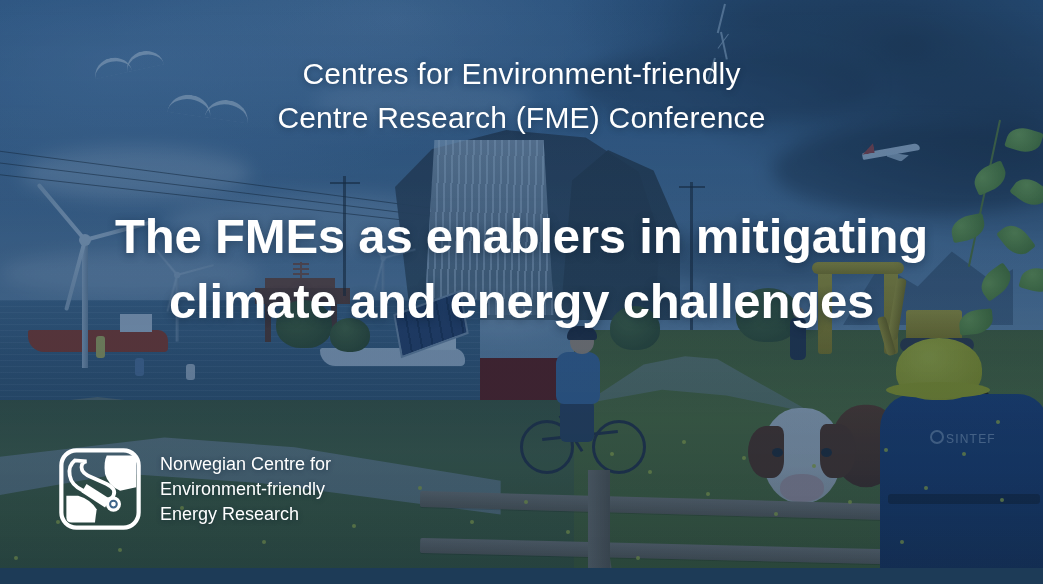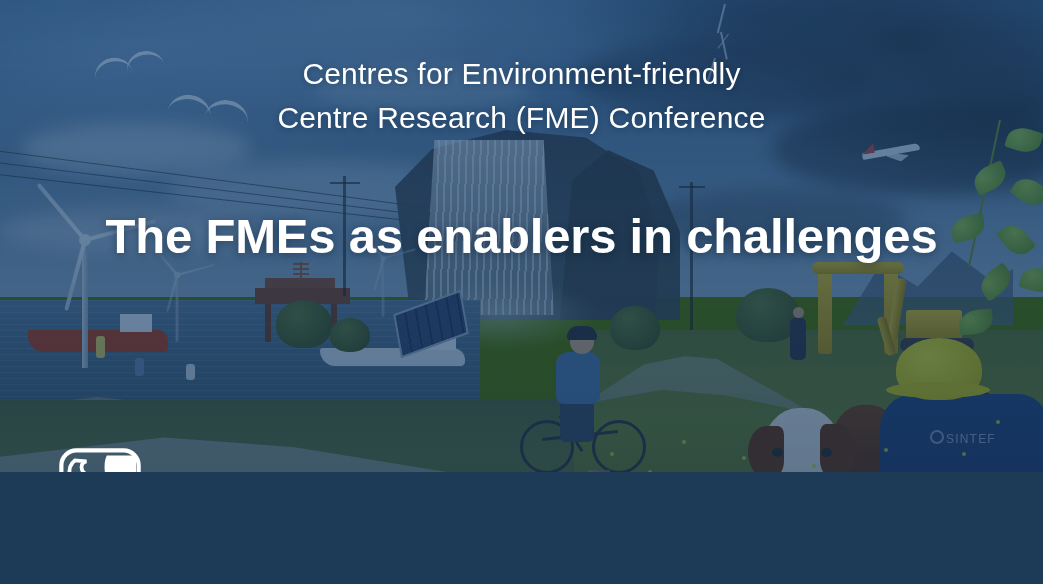--- a/index.html
+++ b/index.html
@@ -4,23 +4,23 @@
 <title>FME Conference Banner</title>
 <style>
   * { margin:0; padding:0; box-sizing:border-box; }
   html,body{
     background:#1d3b57;
     font-family:"Liberation Sans", sans-serif;
   }
   .banner{
     position:relative;
     width:1043px;
-    height:472px;
+    height:568px;
     overflow:hidden;
-    background:#4d7c0f;
+    background:#7f1d1d;
   }
 
   
   .scene{ position:absolute; inset:0; overflow:hidden; }
 
   
   .sky{
     position:absolute; left:0; top:0; width:100%; height:63%;
     background:
       radial-gradient(ellipse 55% 70% at 12% 18%, rgba(140,180,215,.55) 0%, rgba(140,180,215,0) 60%),
@@ -566,29 +566,35 @@
   </div>
 
   <div class="content">
 
     <div class="subtitle">
       <span class="ln">Centres for Environment-friendly</span>
       <span class="ln">Centre Research (FME) Conference</span>
     </div>
 
     <div class="headline">
-      <span class="ln">The FMEs as enablers in challenges</span>
+      <span class="ln">The FMEs as enablers in mitigating</span>
+      <span class="ln">climate and energy challenges</span>
     </div>
 
     <div class="logo">
       <svg class="logo-mark" viewBox="0 0 100 100">
         <rect x="4" y="4" width="92" height="92" rx="18" ry="18" fill="none" stroke="#ffffff" stroke-width="5"></rect>
         <path d="M58 10 L90 10 Q93 10 93 16 L93 48 L74 52 Q60 46 56 32 Q54 18 58 10 Z" fill="#ffffff"></path>
         <path d="M10 58 L10 84 Q10 90 16 90 L44 90 L46 74 Q38 62 24 58 Z" fill="#ffffff"></path>
         <path d="M20 16 Q12 22 14 34 Q16 46 30 52 L48 60 Q62 66 66 58 Q70 50 58 44 L40 36 Q28 31 28 24 Q28 18 34 17 Z" fill="none" stroke="#ffffff" stroke-width="4.5" stroke-linecap="round"></path>
         <path d="M34 44 L62 62 L56 72 L28 54 Z" fill="#ffffff"></path>
         <circle cx="66" cy="68" r="9" fill="#ffffff"></circle>
         <circle cx="66" cy="68" r="4" fill="none" stroke="#3e648a" stroke-width="2.4"></circle>
       </svg>
+      <div class="logo-text">
+        <span class="ln">Norwegian Centre for</span>
+        <span class="ln">Environment-friendly</span>
+        <span class="ln">Energy Research</span>
+      </div>
     </div>
 
   </div>
 </div>
 
 </body></html>

